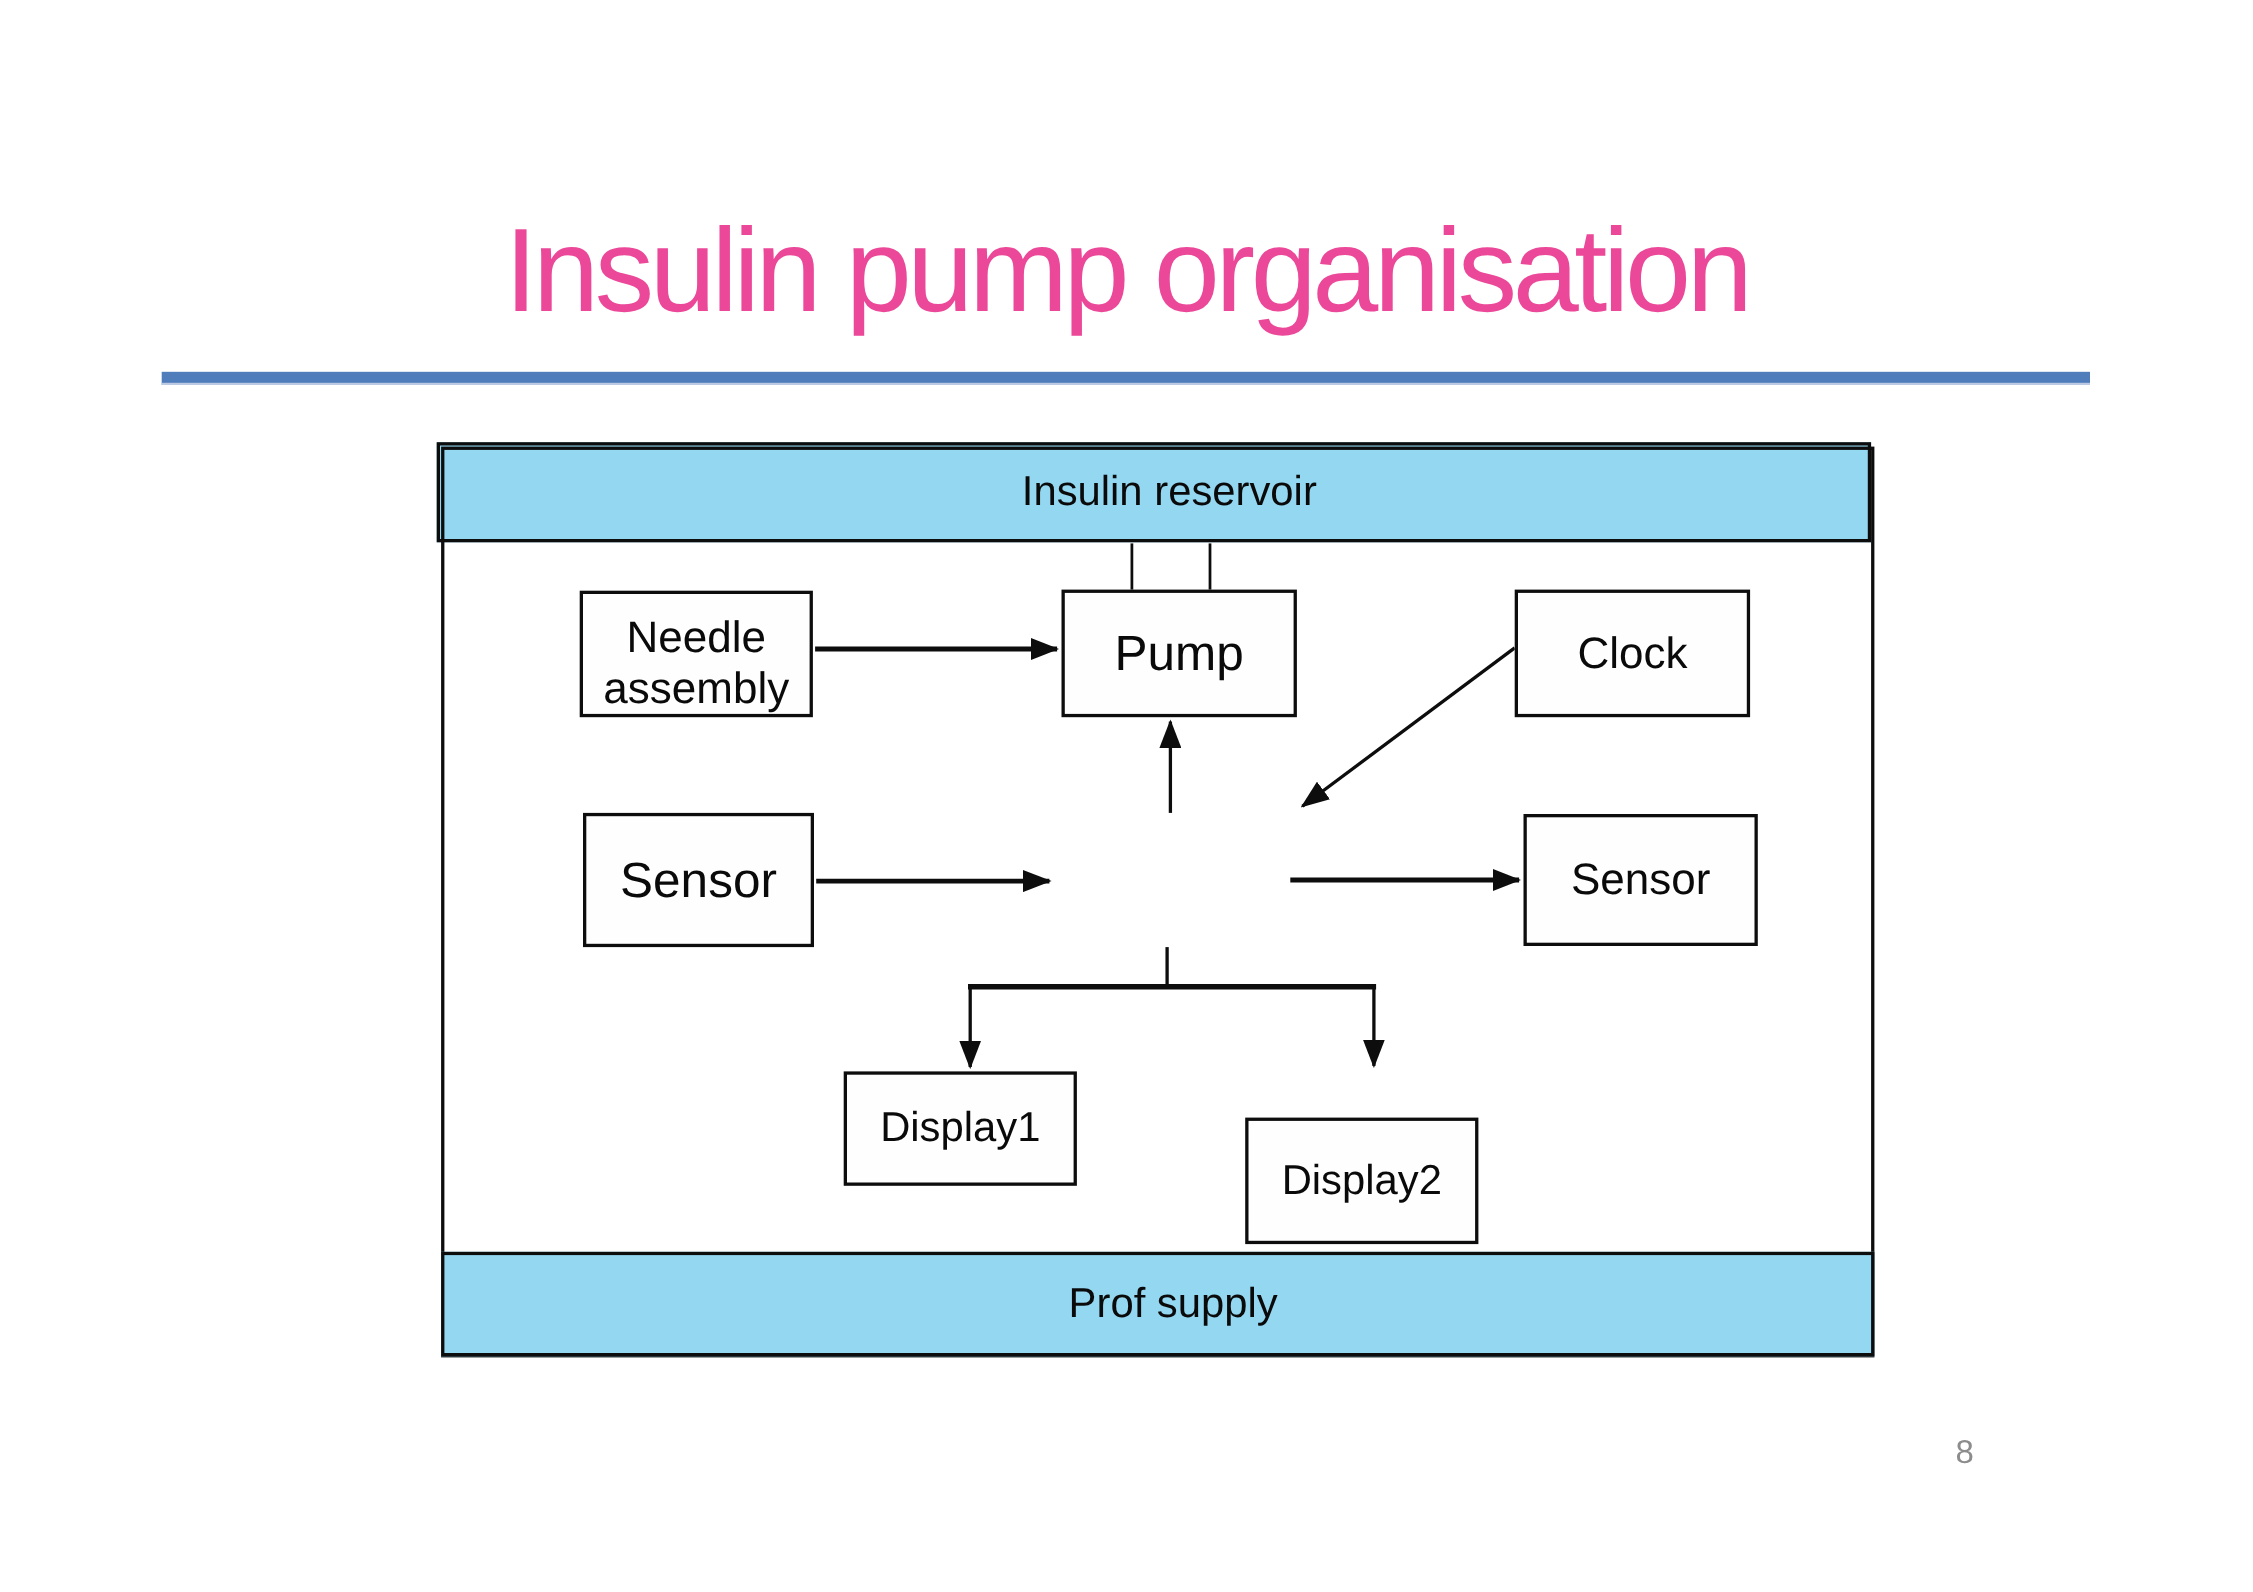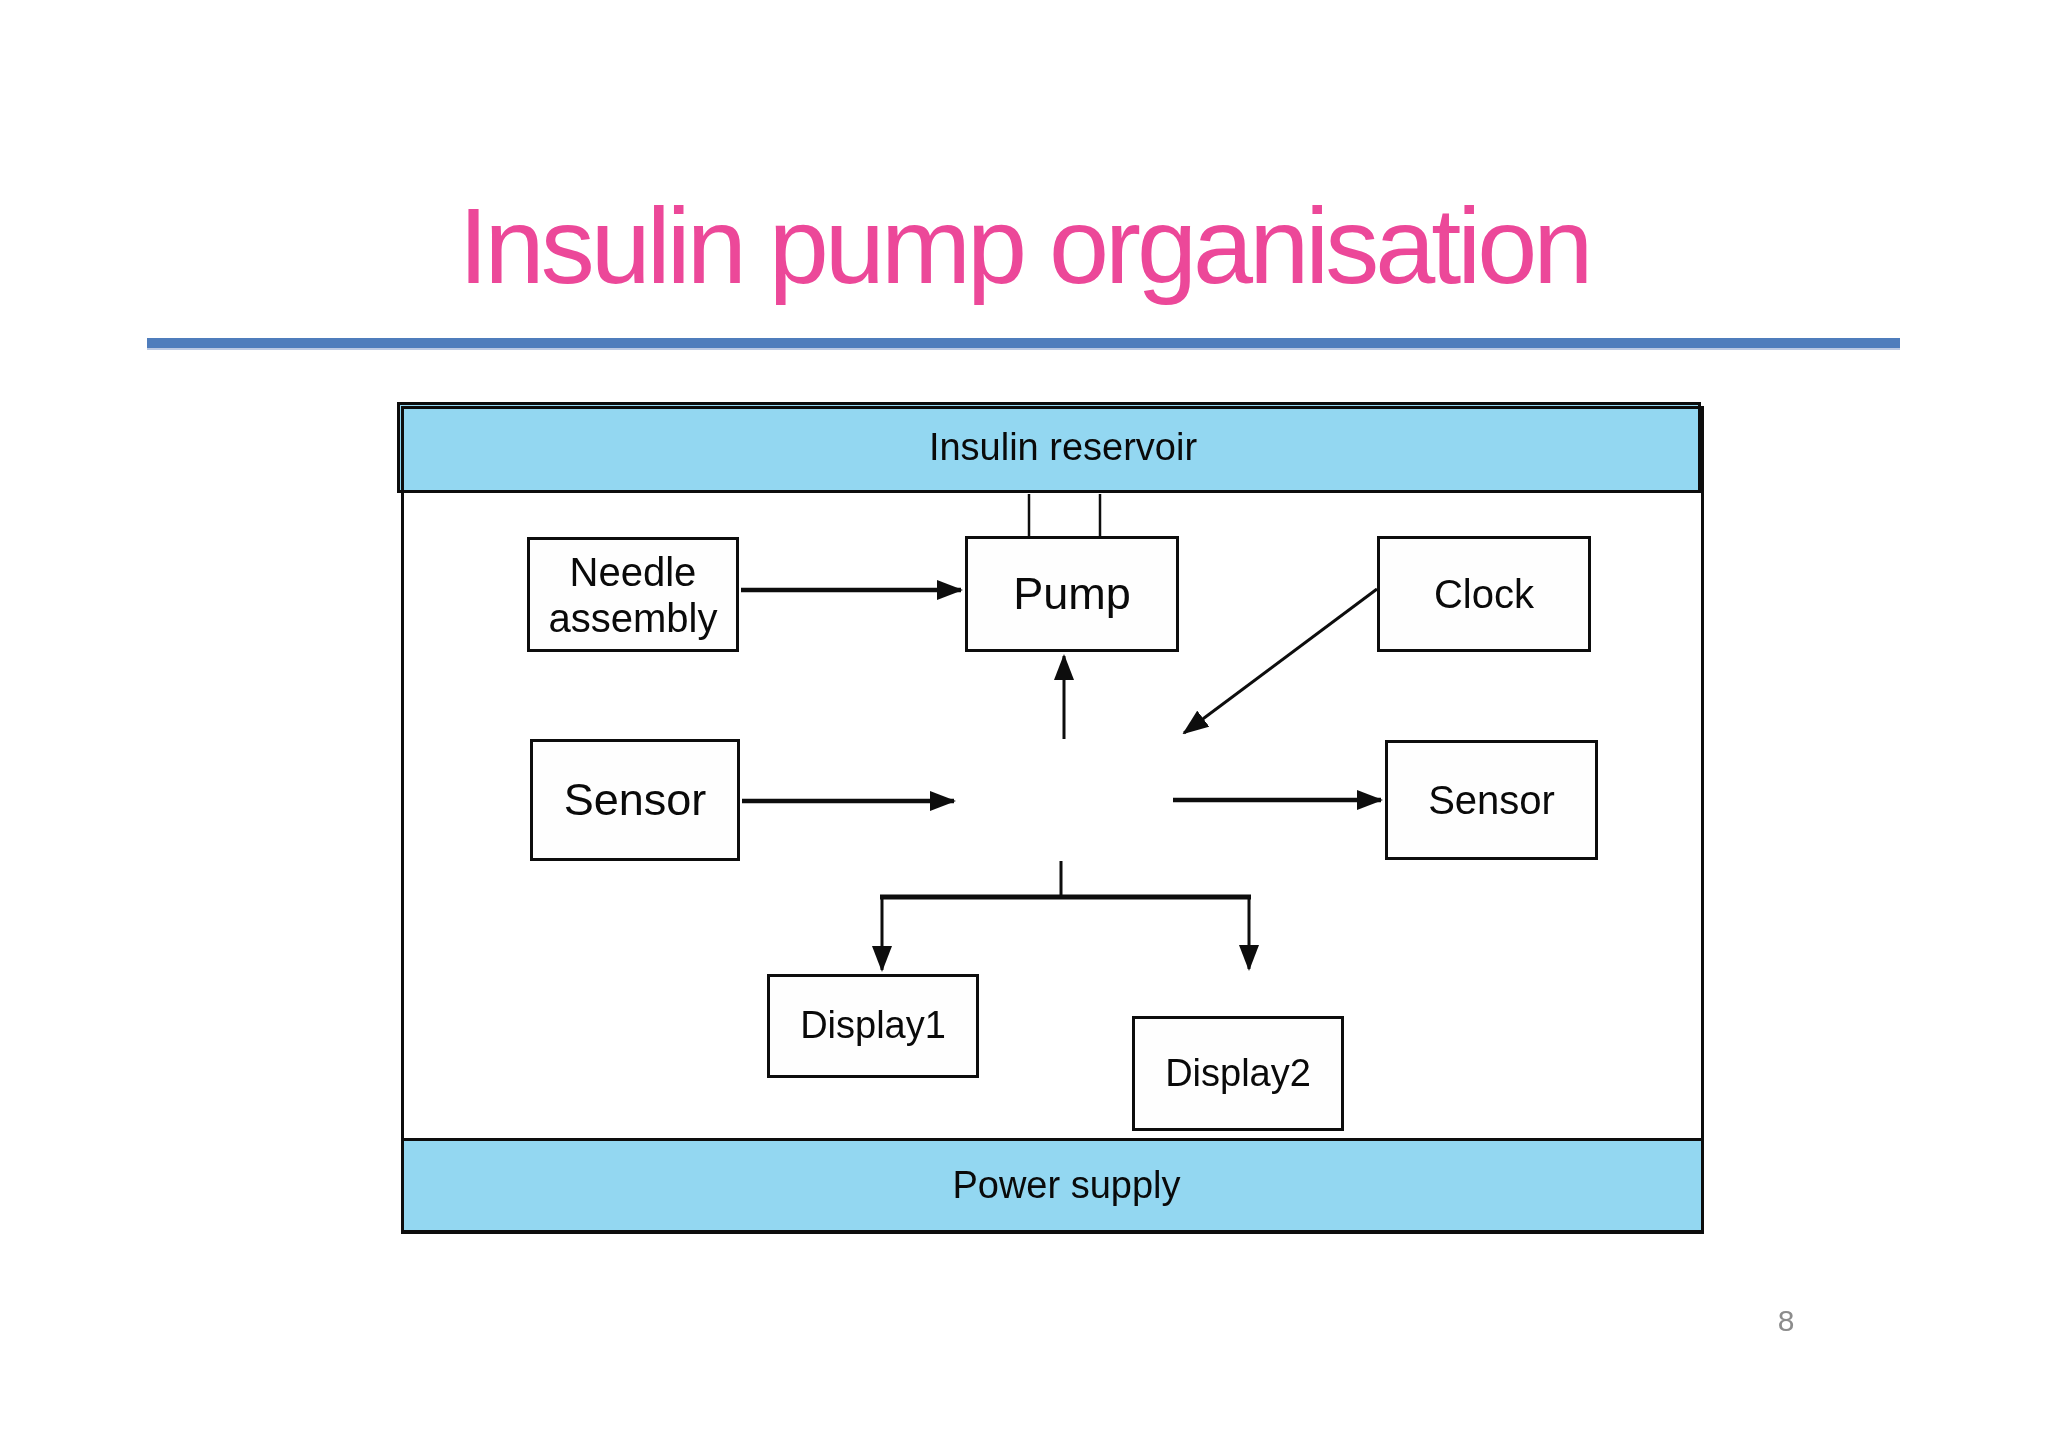--- a/index.html
+++ b/index.html
@@ -55,21 +55,21 @@
     border:3px solid #0d0d0d;
     box-sizing:border-box;
     display:flex;flex-direction:column;align-items:center;justify-content:center;
     z-index:5;
     color:#0a0a0a;
     text-align:center;
   }
   .node .lbl{font-size:40px;line-height:1.15;}
   .node .lbl-lg{font-size:45px;line-height:1.1;}
   .node .lbl-sm{font-size:38px;line-height:1.1;}
-  .needle-box{left:527px;top:537px;width:212px;height:115px;}
+  .needle-box{left:527px;top:537px;width:212px;height:115px;justify-content:flex-end;}
   .pump-box{left:965px;top:536px;width:214px;height:116px;}
   .clock-box{left:1377px;top:536px;width:214px;height:116px;}
   .sensor-box{left:530px;top:739px;width:210px;height:122px;}
   .controller-box{left:958px;top:741px;width:213px;height:118px;}
   .alarm-box{left:1385px;top:740px;width:213px;height:120px;}
   .display1-box{left:767px;top:974px;width:212px;height:104px;}
   .display2-box{left:1132px;top:1016px;width:212px;height:115px;}
   .footer-credit{
     position:absolute;left:0;right:0;top:1305px;
     text-align:center;
@@ -90,21 +90,21 @@
   <div class="page-title">Insulin pump organisation</div>
   <div class="accent-rule"></div>
 
   <div class="bar reservoir-bar">
     <span class="bar-label">Insulin reservoir</span>
   </div>
 
   <div class="outer-box"></div>
 
   <div class="bar power-bar">
-    <span class="bar-label">Power supply</span>
+    <span class="bar-label">Prof supply</span>
   </div>
 
   <svg class="connector-layer" width="2048" height="1447" viewBox="0 0 2048 1447" xmlns="http://www.w3.org/2000/svg">
     <defs>
       <marker id="ah" markerUnits="userSpaceOnUse" markerWidth="26" markerHeight="20" refX="24" refY="10" orient="auto">
         <path d="M0,0 L26,10 L0,20 Z" fill="#0d0d0d"></path>
       </marker>
     </defs>
 
     <path d="M1029,494 L1029,538" stroke="#0d0d0d" stroke-width="2.5" fill="none"></path>

